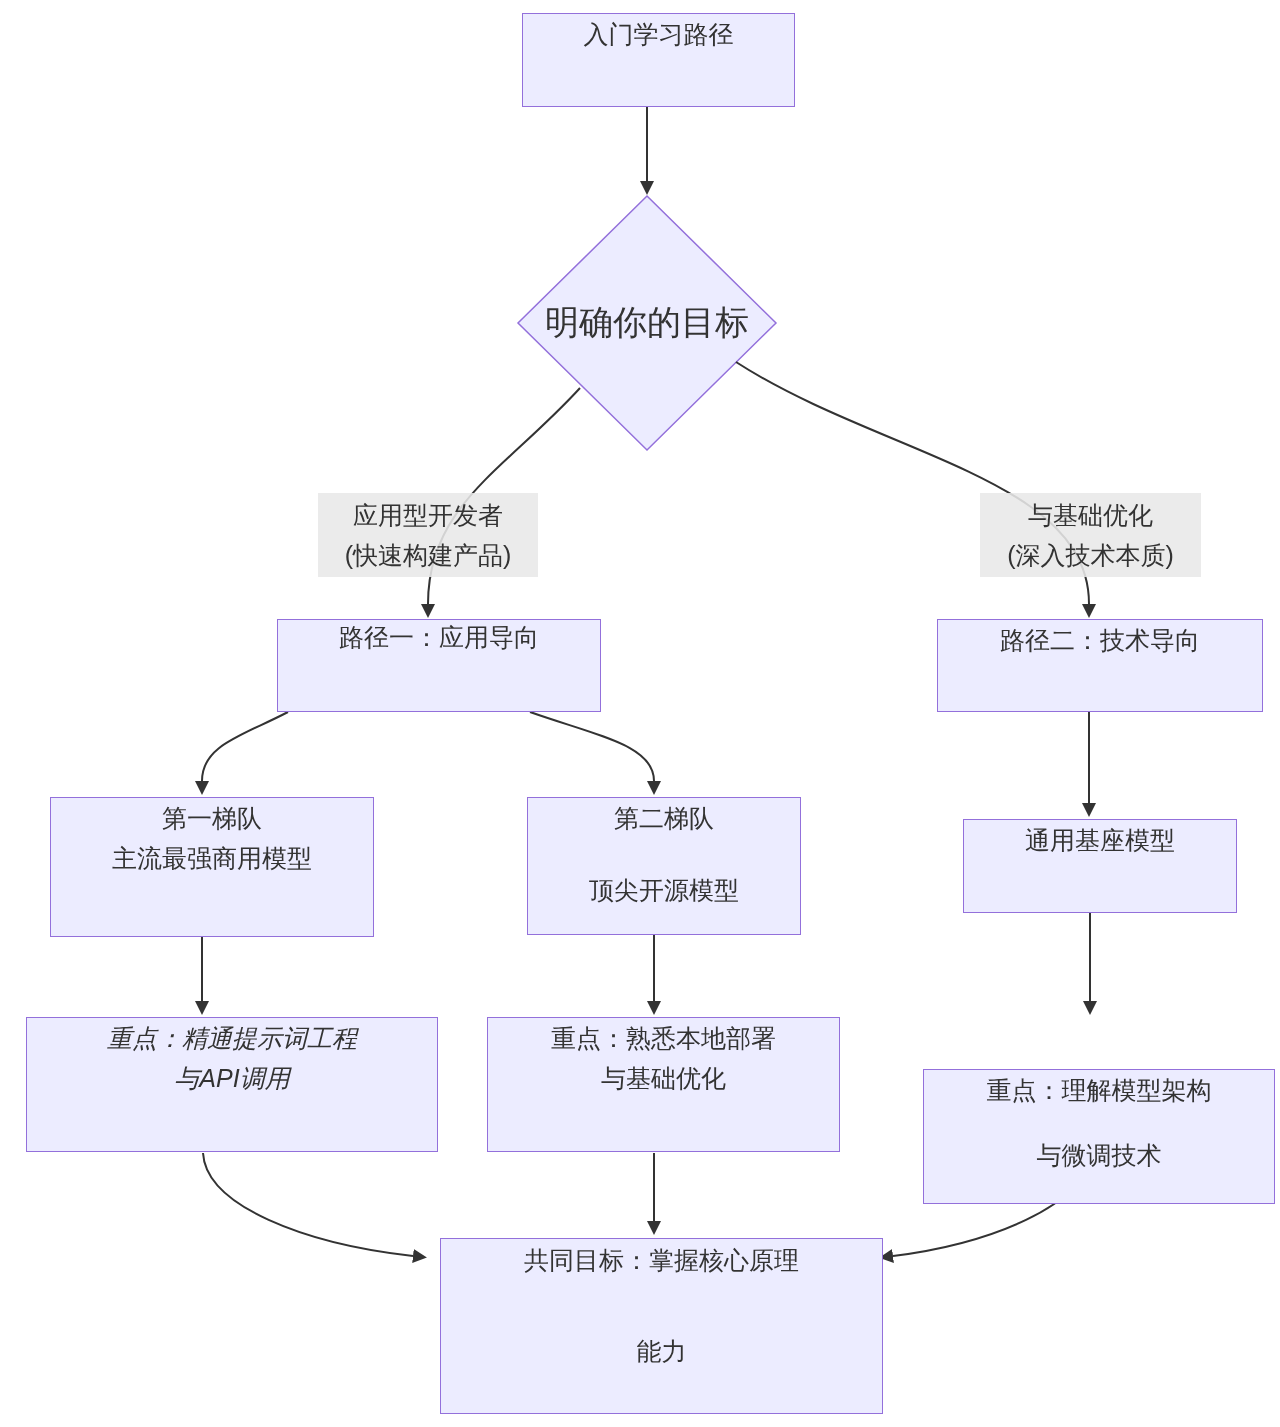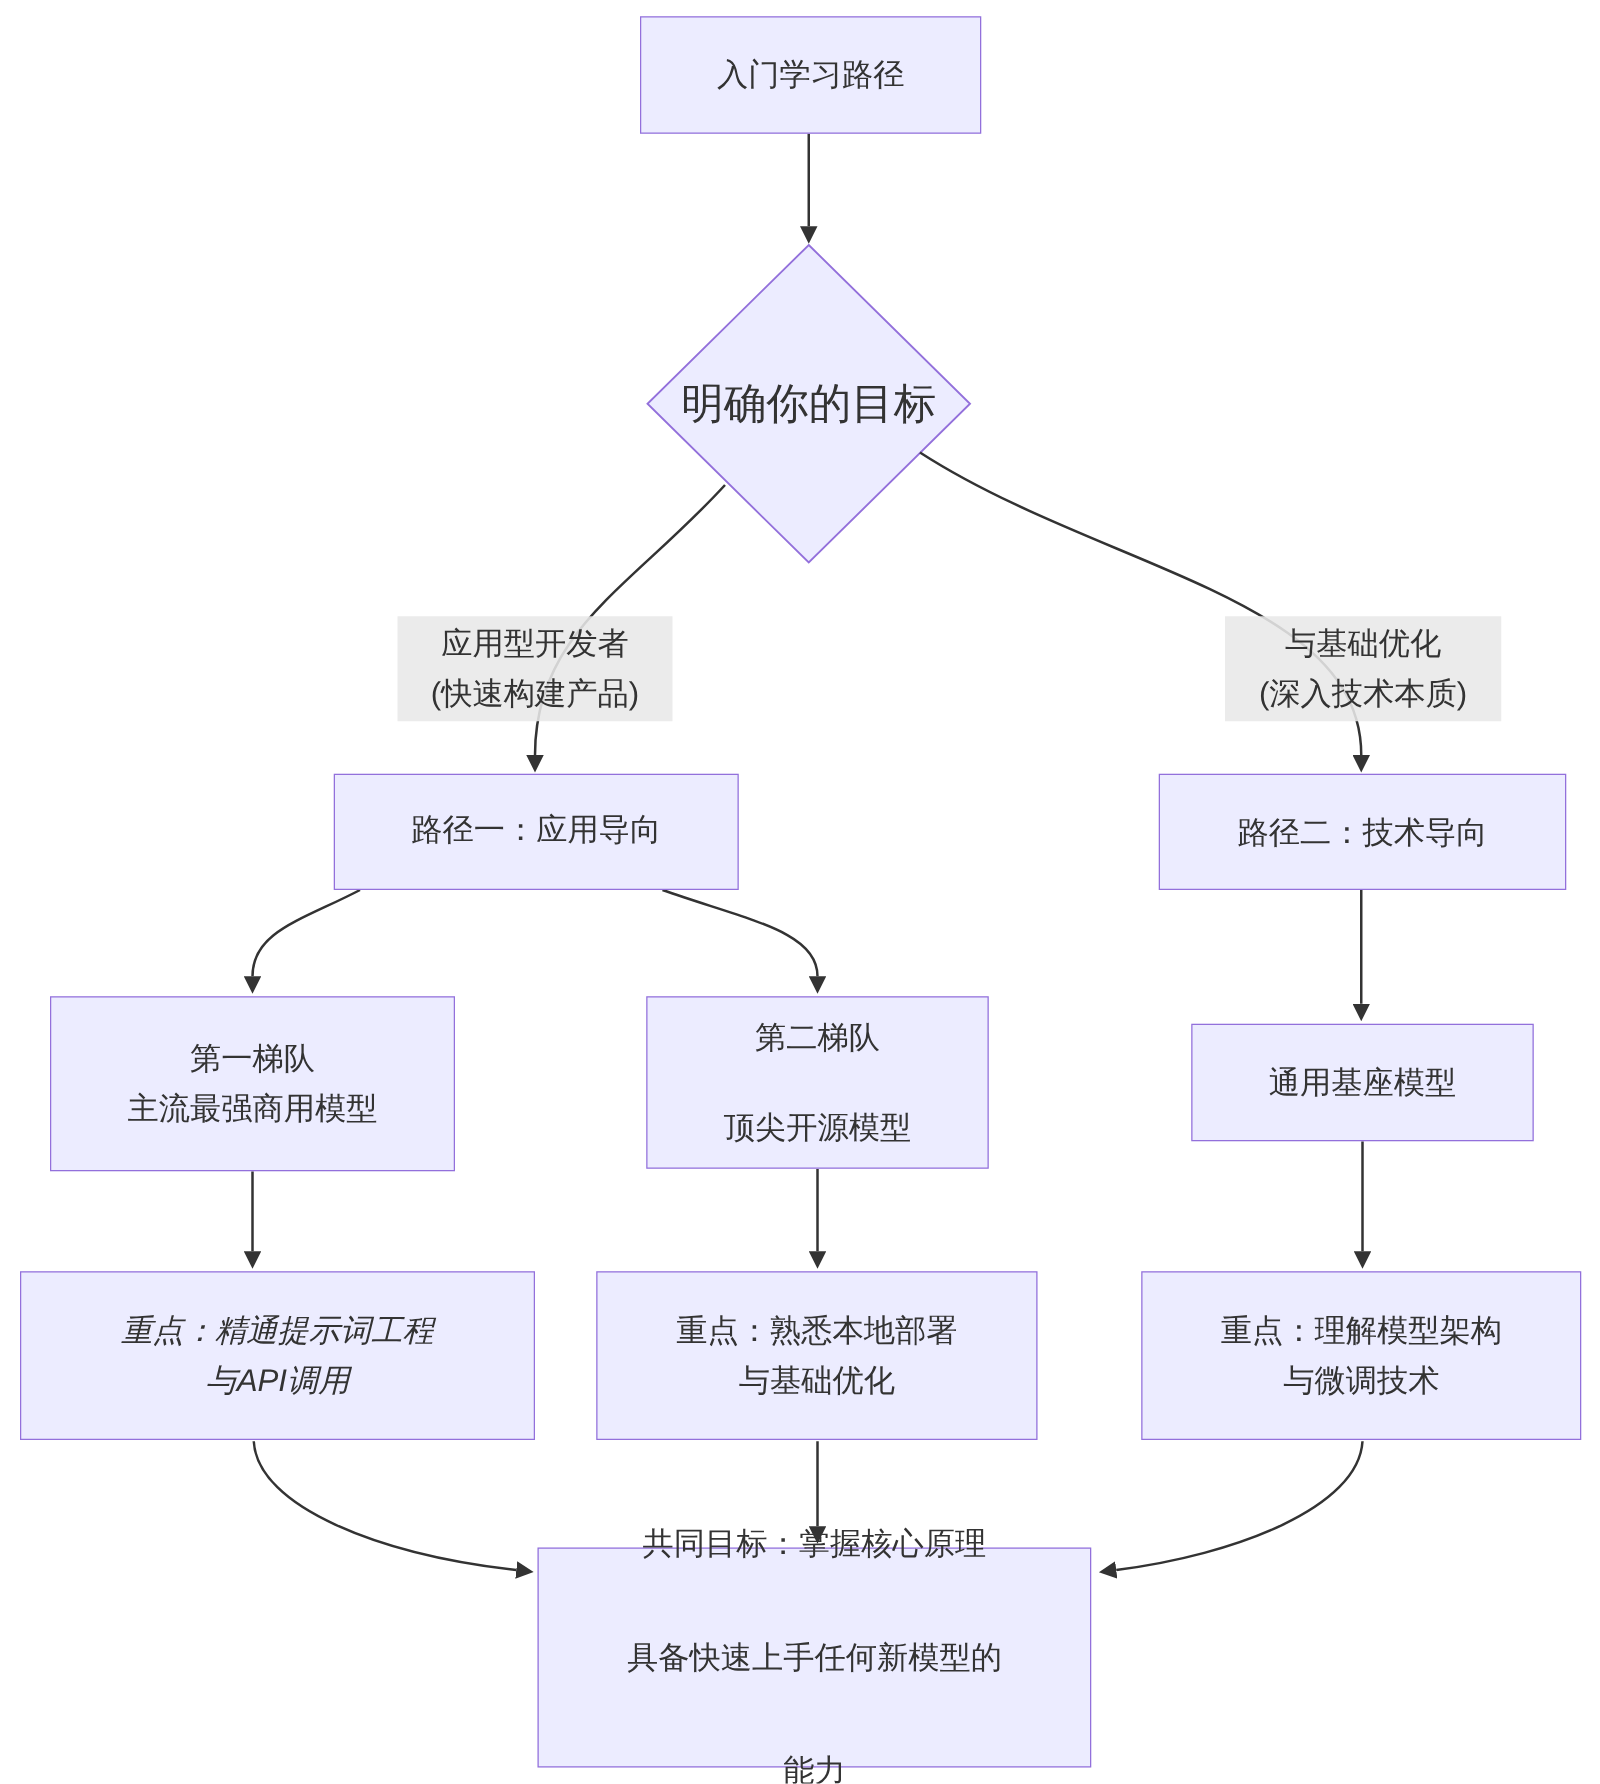--- a/index.html
+++ b/index.html
@@ -11,25 +11,26 @@
     color:#333333;
     overflow:hidden;
   }
   #edges{position:absolute;left:0;top:0;width:1280px;height:1427px;z-index:0;}
   .node{
     position:absolute;
     box-sizing:border-box;
     background:#ECECFF;
     border:1.5px solid #9370DB;
     display:flex;flex-direction:column;
-    align-items:center;justify-content:center;
+    align-items:center;justify-content:flex-start;
     text-align:center;
     font-size:25px;
     line-height:40px;
     z-index:2;
+    margin-left:10px;
   }
   .node .line{white-space:nowrap;}
   .goal-node{line-height:43px;gap:48px;}
   .diamond-label{
     position:absolute;
     display:flex;align-items:center;justify-content:center;
     font-size:34px;
     z-index:2;
     background:transparent;border:none;
   }
@@ -118,24 +119,23 @@
   <div class="node" style="left:16px;top:1017px;width:412px;height:135px;font-style:italic;">
     <div class="line">重点：精通提示词工程</div>
     <div class="line">与API调用</div>
   </div>
 
   <div class="node" style="left:477px;top:1017px;width:353px;height:135px;">
     <div class="line">重点：熟悉本地部署</div>
     <div class="line">与基础优化</div>
   </div>
 
-  <div class="node" style="left:913px;top:1017px;width:352px;height:135px;">
+  <div class="node" style="left:913px;top:1069px;width:352px;height:135px;gap:25px;">
     <div class="line">重点：理解模型架构</div>
     <div class="line">与微调技术</div>
   </div>
 
   <div class="node goal-node" style="left:430px;top:1238px;width:443px;height:176px;">
     <div class="line">共同目标：掌握核心原理</div>
-    <div class="line">具备快速上手任何新模型的</div>
     <div class="line">能力</div>
   </div>
 
 </div>
 
 </body></html>

